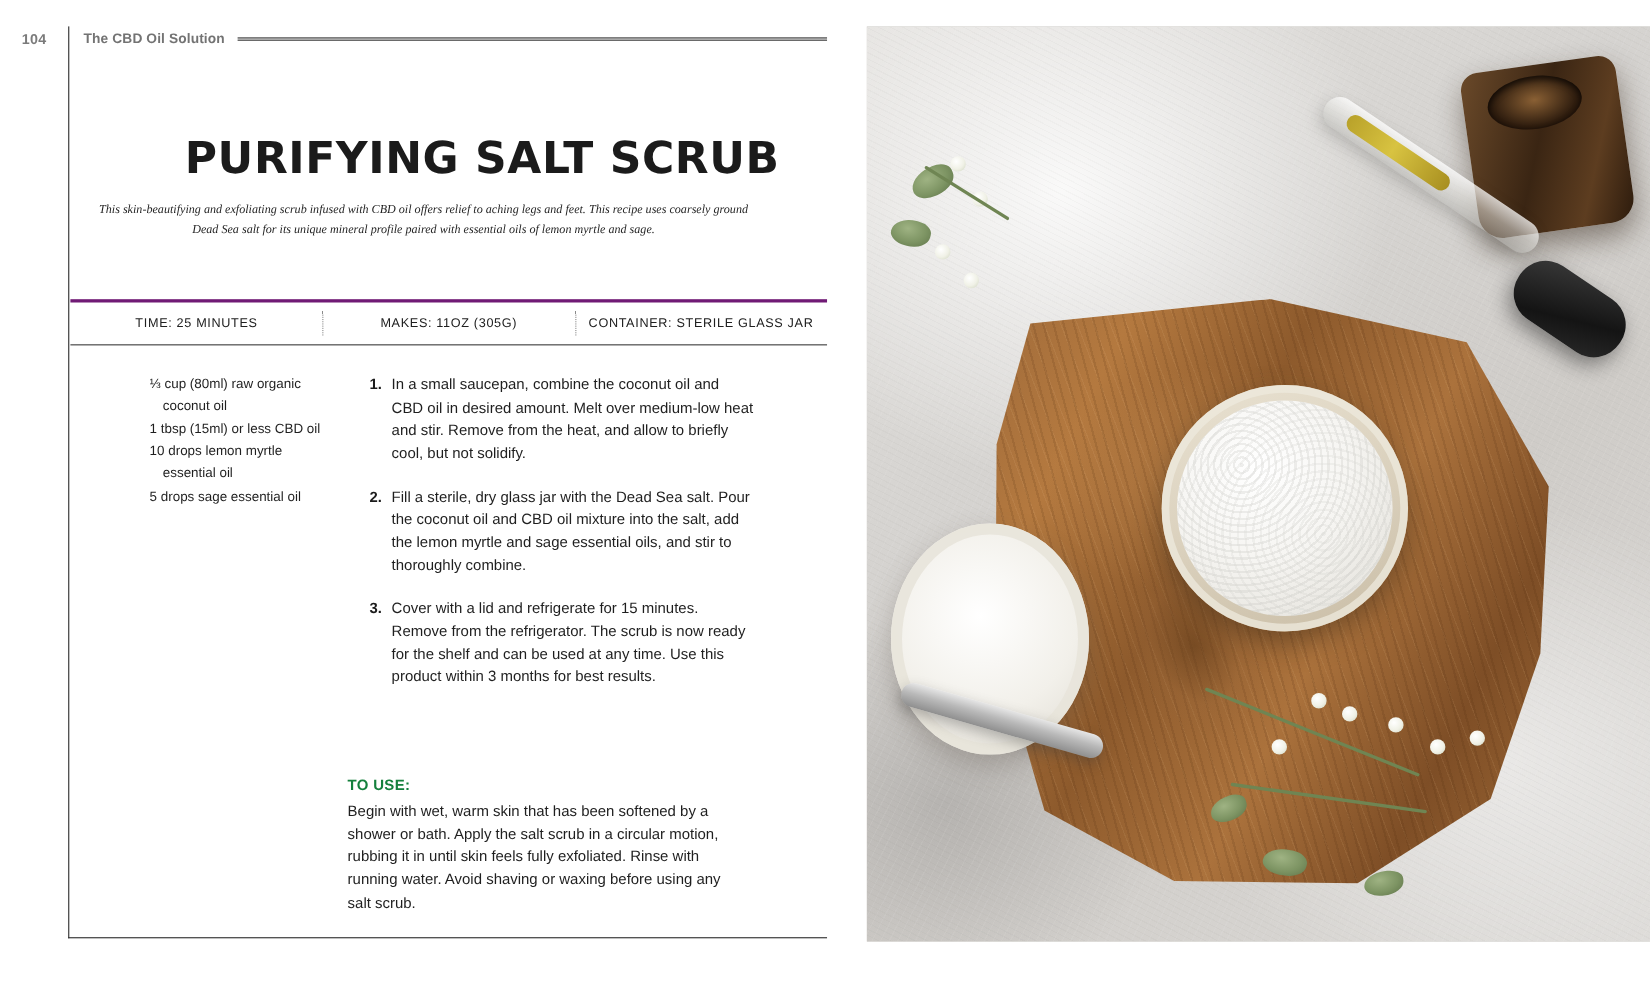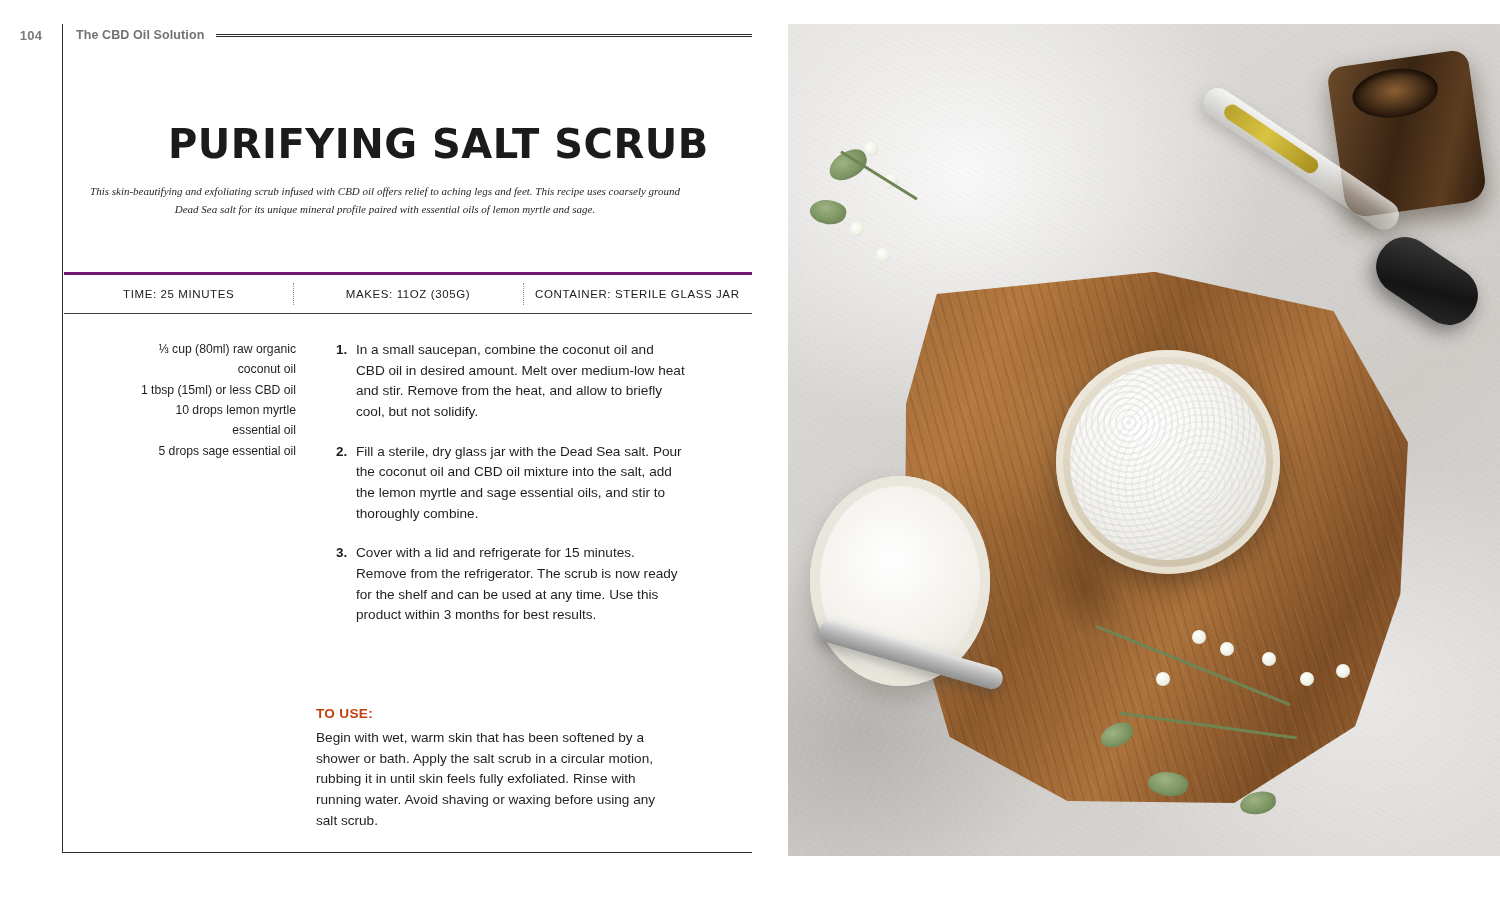--- a/index.html
+++ b/index.html
@@ -156,21 +156,20 @@
   .col-ingredients {
     width: 160px;
     font-size: 12.2px;
     line-height: 1.62;
     color: #1f1f1f;
   }
   .ing-item {
     margin-bottom: 1px;
     padding-left: 0;
     text-indent: 0;
-    text-align: right;
   }
   .ing-item span.cont {
     display: block;
     padding-left: 12px;
   }
 
   .col-steps {
     width: 350px;
   }
   .step {
@@ -196,21 +195,21 @@
   .touse {
     position: absolute;
     left: 316px;
     top: 706px;
     width: 350px;
   }
   .touse-head {
     font-size: 13.6px;
     font-weight: 700;
     letter-spacing: 0.3px;
-    color: #c2410c;
+    color: #15803d;
     margin-bottom: 7px;
   }
   .touse-body {
     font-size: 13.6px;
     line-height: 1.52;
     color: #1f1f1f;
   }
 
   
   .page-right {

